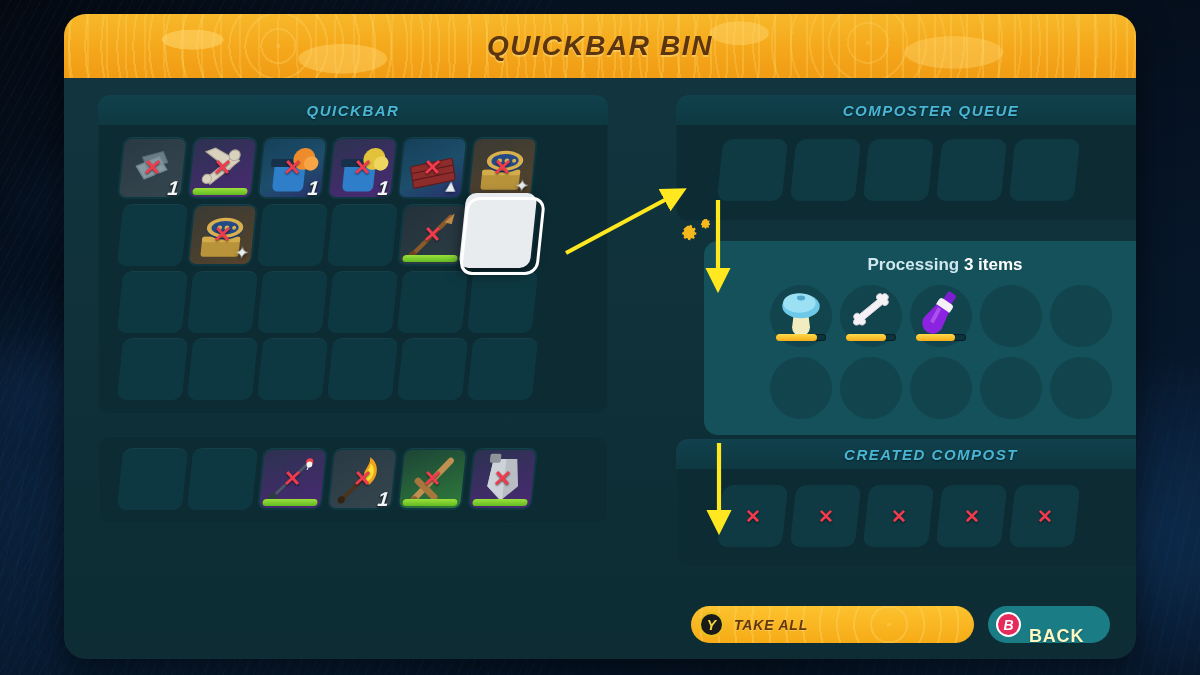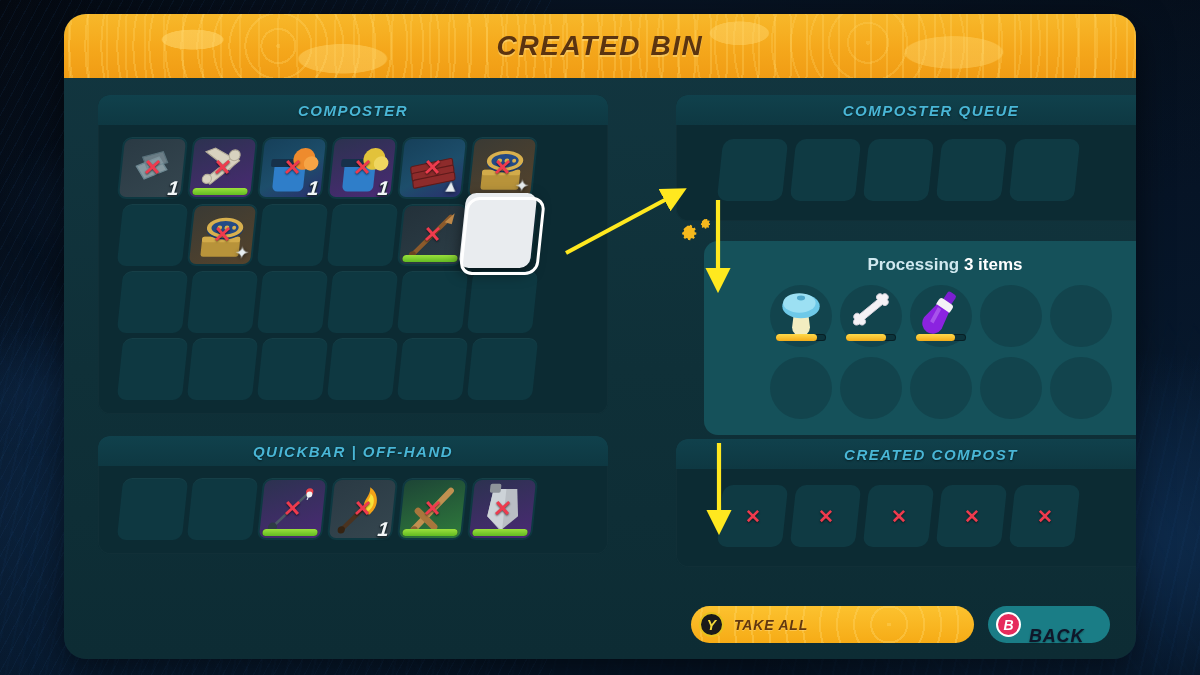--- a/index.html
+++ b/index.html
@@ -249,47 +249,47 @@
     font-size: 14px; font-weight: bold; font-style: italic;
     letter-spacing: .8px; color: #63380e;
     text-shadow: 0 1px 0 rgba(255,226,150,.4);
   }
   #back-btn {
     width: 122px; height: 37px; border-radius: 19px;
     background: #1a7d86;
     display: flex; align-items: center; padding-left: 8px; gap: 8px; cursor: pointer;
   }
   #back-label {
-    font-size: 18px; font-weight: bold; font-style: italic;
-    letter-spacing: .8px; color: #0f172a;
+    font-size: 18px; font-weight: bold; 
+    letter-spacing: .8px; color: #fef9c3;
     text-shadow: 0 1px 2px rgba(0,0,0,.35);
     margin-top: 24px;
   }
 
   
   #arrows { position: absolute; inset: 0; pointer-events: none; z-index: 40; }
 </style>
 </head>
 <body>
 
 <div id="bg-scene"></div>
 
 <div id="window">
 
   <div id="titlebar">
-    <div id="title-text">CREATED BIN</div>
+    <div id="title-text">QUICKBAR BIN</div>
   </div>
 
   <div id="content">
 
     <div id="left-col">
 
       <div class="panel">
         <div class="panel-header">
-          <div class="panel-title">COMPOSTER</div>
+          <div class="panel-title">QUICKBAR</div>
         </div>
         <div class="panel-body" id="inventory-grid">
             <div class="slot-row">
               <div class="slot">
                 <div class="item-art item-tint-grey">
                   <svg viewBox="0 0 64 64" width="100%" height="100%" style="position:absolute;inset:0">
                     <g opacity=".55" fill="#cfe3ea" stroke="#9fc2cd" stroke-width="1.4">
         <path d="M14 30 L38 20 L48 34 L24 44 Z"></path>
                       <path d="M20 20 L42 14 L48 26 L26 32 Z" opacity=".7"></path>
                     </g>
@@ -445,23 +445,20 @@
               <div class="slot"></div>
               <div class="slot"></div>
               <div class="slot"></div>
               <div class="slot"></div>
               <div class="slot"></div>
             </div>
           </div>
       </div>
 
       <div class="panel" style="margin-top:22px;">
-        <div class="panel-header">
-          <div class="panel-title">QUICKBAR | OFF-HAND</div>
-        </div>
         <div class="panel-body" id="quickbar-grid">
             <div class="slot-row">
               <div class="slot"></div>
               <div class="slot"></div>
               <div class="slot">
                 <div class="item-art item-tint-purple">
                   <svg viewBox="0 0 64 64" width="100%" height="100%" style="position:absolute;inset:0">
                     <g>
                       <path d="M8 56 L50 12" stroke="#4b5a66" stroke-width="3" stroke-linecap="round"></path>
         <path d="M50 12 L47 22" stroke="#d7e3ea" stroke-width="1.4"></path>

